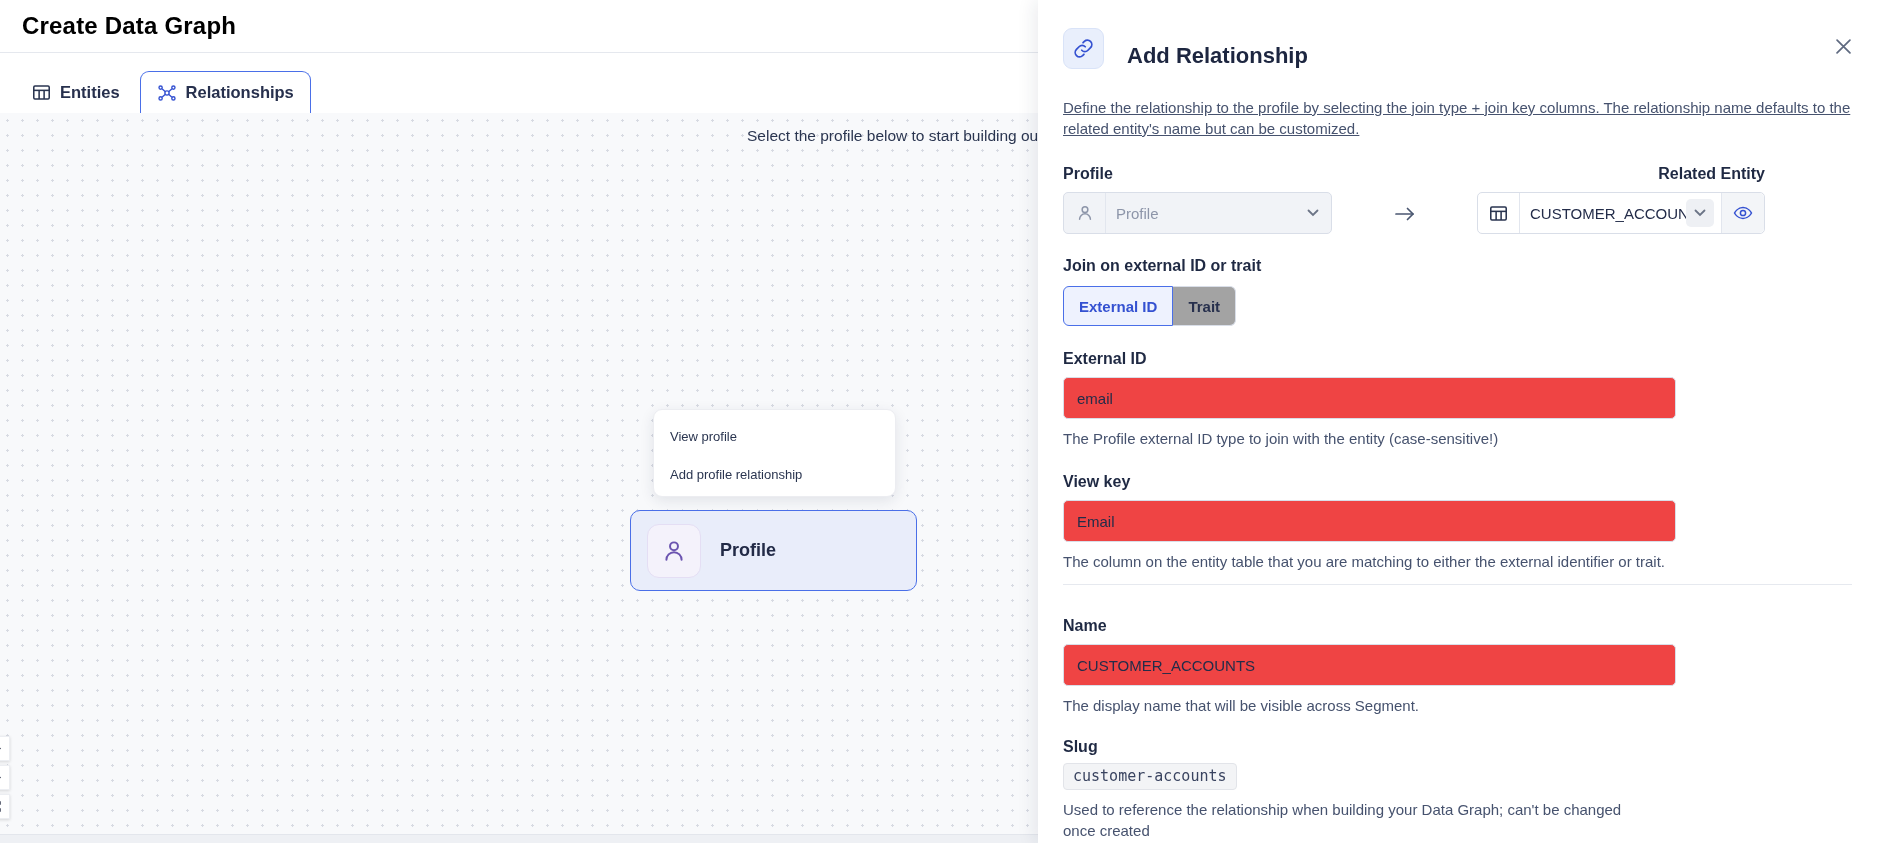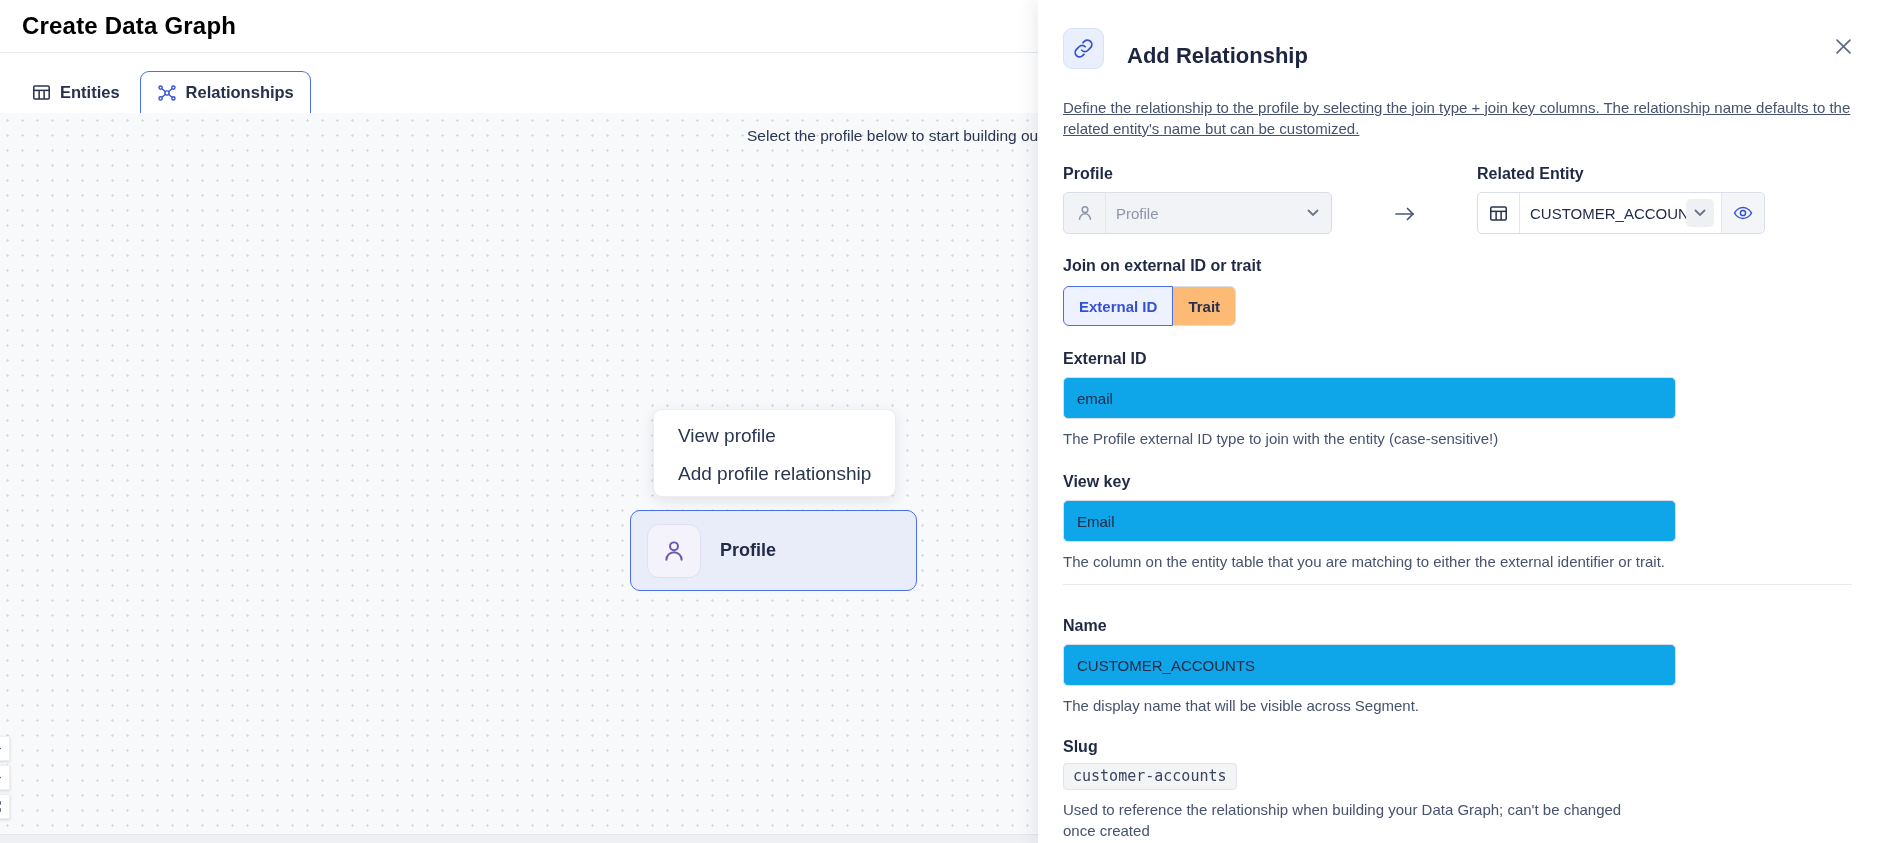--- a/index.html
+++ b/index.html
@@ -22,21 +22,21 @@
 
   
   .canvas { position:absolute; top:113px; left:0; right:0; bottom:0; background:#f8f9fb;
             background-image:radial-gradient(#d7dae2 1.2px, transparent 1.3px);
             background-size:15px 15px; overflow:hidden; }
   .canvas-hint { position:absolute; left:747px; top:14px; font-size:15.5px; color:#2a3550; white-space:nowrap; }
 
   .ctx-menu { position:absolute; left:653px; top:296px; width:243px; height:88px; background:#fff;
               border:1px solid #ecedf1; border-radius:9px; box-shadow:0 4px 14px rgba(25,35,70,.10);
               padding-top:7px; }
-  .ctx-item { height:38px; display:flex; align-items:center; padding-left:24px; font-size:19px;
+  .ctx-item { height:38px; display:flex; align-items:center; padding-left:16px; font-size:13px;
               color:#2a3550; cursor:pointer; white-space:nowrap;text-align:right; }
 
   .node { position:absolute; left:630px; top:397px; width:287px; height:81px; background:#e9edfa;
           border:1.5px solid #4a6fe8; border-radius:10px; display:flex; align-items:center;
           padding-left:16px; cursor:pointer; }
   .node-icon-box { width:54px; height:54px; background:#f4f2fb; border:1px solid #e4def4;
                    border-radius:12px; display:flex; align-items:center; justify-content:center;
                    color:#6b54b0; }
   .node-label { margin-left:19px; font-size:18px; font-weight:600; color:#232b47; }
 
@@ -73,25 +73,25 @@
   .chev-box { width:28px; height:28px; background:#eef0f4; border-radius:5px; margin-right:7px;
               display:flex; align-items:center; justify-content:center; }
   .eye-cell { width:43px; align-self:stretch; border-left:1px solid #e2e6ee; background:#f3f5f8;
               border-radius:0 5px 5px 0; display:flex; align-items:center; justify-content:center; cursor:pointer; }
   .arrow-cell { width:145px; height:42px; margin-top:28px; display:flex; align-items:center; justify-content:center; }
 
   .sec { margin-top:22px; }
   .seg { margin-top:11px; display:inline-flex; height:40px; }
   .seg-opt { display:flex; align-items:center; padding:0 15px; font-size:15px; font-weight:600; cursor:pointer; }
   .seg-opt.on  { background:#eef2fe; color:#3451d1; border:1px solid #4a6fe8; border-radius:6px 0 0 6px; }
-  .seg-opt.off { background:#fdba74; color:#27304d; border:1px solid #d9dee8; border-left:none; border-radius:0 6px 6px 0; }
+  .seg-opt.off { background:#a3a3a3; color:#27304d; border:1px solid #d9dee8; border-left:none; border-radius:0 6px 6px 0; }
 
   .fieldblock { margin-top:24px; }
   .text-input { display:block; margin-top:9px; width:613px; height:42px; border:1px solid #d9dee8;
-                border-radius:5px; padding:0 13px; font-size:15px; color:#232c49; background:#0ea5e9;
+                border-radius:5px; padding:0 13px; font-size:15px; color:#232c49; background:#ef4444;
                 font-family:"Liberation Sans", sans-serif; outline:none; }
   .divider { margin-top:12px; border-top:1px solid #e6e9ef; width:789px; }
   .nameblock { margin-top:32px; }
   .slug-pill { display:inline-block; margin-top:7px; background:#f3f4f6; border:1px solid #e2e4e9;
                border-radius:4px; padding:3px 9px 4px 9px; font-family:"DejaVu Sans Mono", monospace;
                font-size:15px; color:#3a4460; }
   svg { display:block; }
 </style>
 </head>
 <body>
@@ -209,21 +209,21 @@
         </div>
       </div>
 
       <div class="arrow-cell">
         <svg width="22" height="16" viewBox="0 0 22 16" fill="none" stroke="#4a5670" stroke-width="1.7" stroke-linecap="round" stroke-linejoin="round">
           <path d="M2 8h17"></path>
             <path d="M13.5 2.5 19 8l-5.5 5.5"></path>
         </svg>
       </div>
 
-      <div class="fgroup" style="width:288px;">
+      <div class="fgroup" style="width:288px;text-align:right;">
         <span class="label">Related Entity</span>
         <div class="select">
           <div class="icon-cell">
             <svg width="19" height="19" viewBox="0 0 16 16" fill="none" stroke="#2a3550" stroke-width="1.3">
               <rect x="1.5" y="2.5" width="13" height="11" rx="1"></rect>
                 <line x1="1.5" y1="6.2" x2="14.5" y2="6.2"></line>
               <line x1="6" y1="6.2" x2="6" y2="13.5"></line>
                 <line x1="10.2" y1="6.2" x2="10.2" y2="13.5"></line>
             </svg>
           </div>

